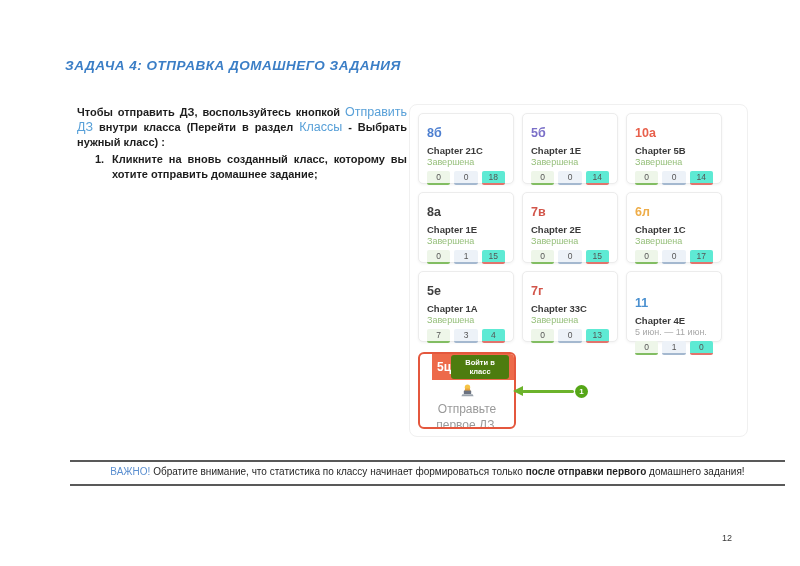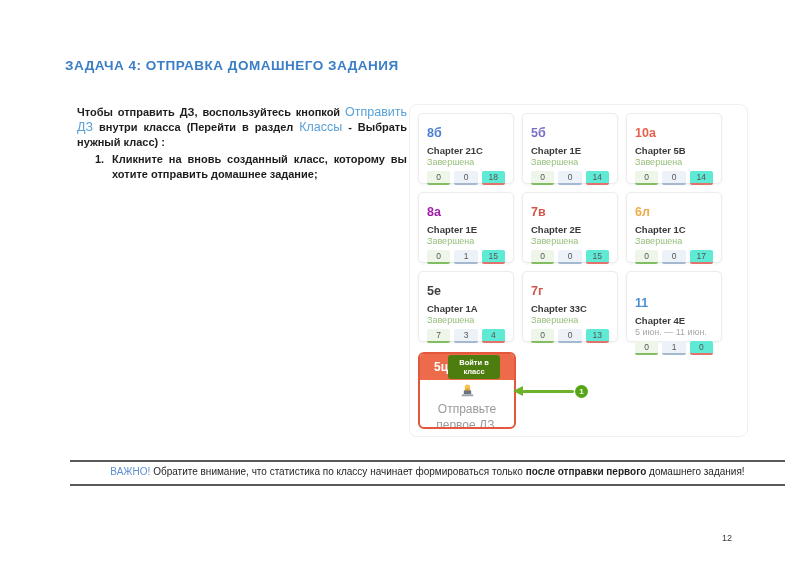--- a/index.html
+++ b/index.html
@@ -4,21 +4,21 @@
 <style>
   * { margin:0; padding:0; box-sizing:border-box; }
   html,body { background:#ffffff; }
   .page {
     position:relative; width:800px; height:566px; background:#ffffff;
     font-family:"Liberation Sans", sans-serif; overflow:hidden;
   }
   
   .doc-title {
     position:absolute; left:65px; top:58px;
-    font-size:13.5px; font-weight:bold; letter-spacing:0.5px; color:#3b7ec6;
+    font-size:13.5px; font-weight:bold; letter-spacing:0.5px; color:#3b7ec6;font-style:italic;
   }
   
   .intro {
     position:absolute; left:77px; top:105px; width:330px;
     font-size:11px; font-weight:bold; color:#1d1d1d; line-height:15px;
     text-align:justify;
   }
   .link-script { color:#58a0d8; font-size:12.5px; font-weight:normal; }
   .step {
     position:absolute; left:95px; top:152px; width:312px; display:flex;
@@ -52,21 +52,21 @@
   .pill.g { background:#eef6e9; border-color:#82bd62; }
   .pill.b { background:#edf2f8; border-color:#a4b8cf; }
   .pill.r { background:#5eead4; border-color:#e2736c; }
   
   .hl-card {
     position:absolute; left:8px; top:247px; width:98px; height:77px;
     border:2px solid #e4573d; border-radius:6px; overflow:hidden; background:#fff;
   }
   .hl-header {
     height:26px; background:#ed6a4a; display:flex; align-items:center;
-    justify-content:space-between; padding:0 14px;
+    justify-content:space-between; padding:0 5px;margin-left:12px;
   }
   .hl-name { color:#fff; font-weight:bold; font-size:12px; }
   .hl-btn {
     background:#4d7c0f; color:#fff; font-size:7.5px; font-weight:bold;
     padding:3px 5px; border-radius:3px; border:none; cursor:pointer;
     font-family:"Liberation Sans", sans-serif;
   }
   .hl-body { text-align:center; padding-top:3px; }
   .hl-icon { display:inline-block; height:13px; }
   .hl-msg { font-size:12px; color:#9a9a9a; line-height:1.35; }
@@ -135,21 +135,21 @@
     <div class="card-name" style="color: rgb(232, 96, 76);">10а</div>
     <div class="card-chapter">Chapter 5B</div>
     <div class="card-status">Завершена</div>
     <div class="card-stats">
       <div class="pill g">0</div>
       <div class="pill b">0</div>
       <div class="pill r">14</div>
     </div>
   </div>
         <div class="card">
-    <div class="card-name" style="color: #a21caf;">8а</div>
+    <div class="card-name" style="color: #404040;">8а</div>
     <div class="card-chapter">Chapter 1E</div>
     <div class="card-status">Завершена</div>
     <div class="card-stats">
       <div class="pill g">0</div>
       <div class="pill b">1</div>
       <div class="pill r">15</div>
     </div>
   </div>
         <div class="card">
     <div class="card-name" style="color: rgb(210, 85, 74);">7в</div>

